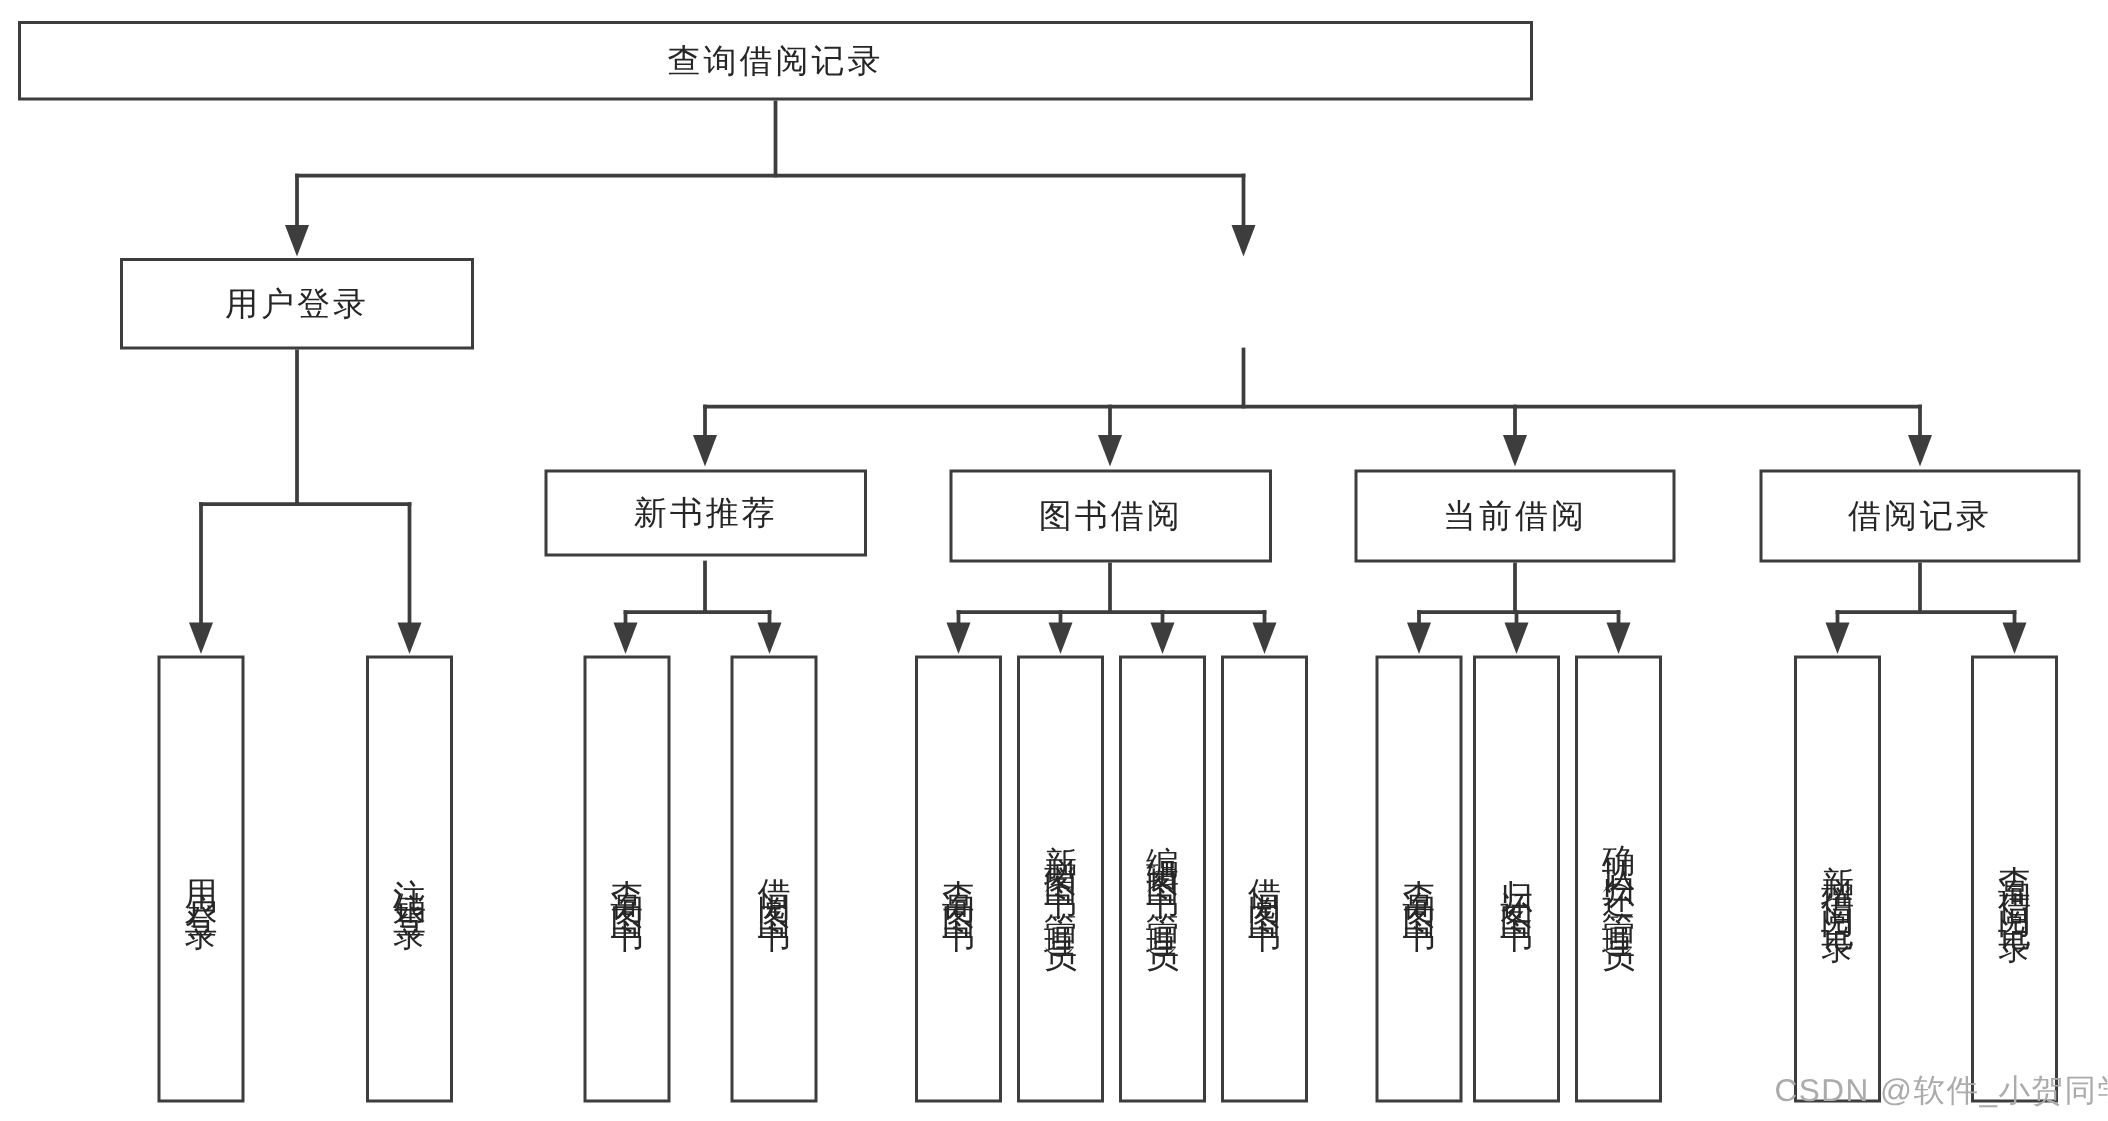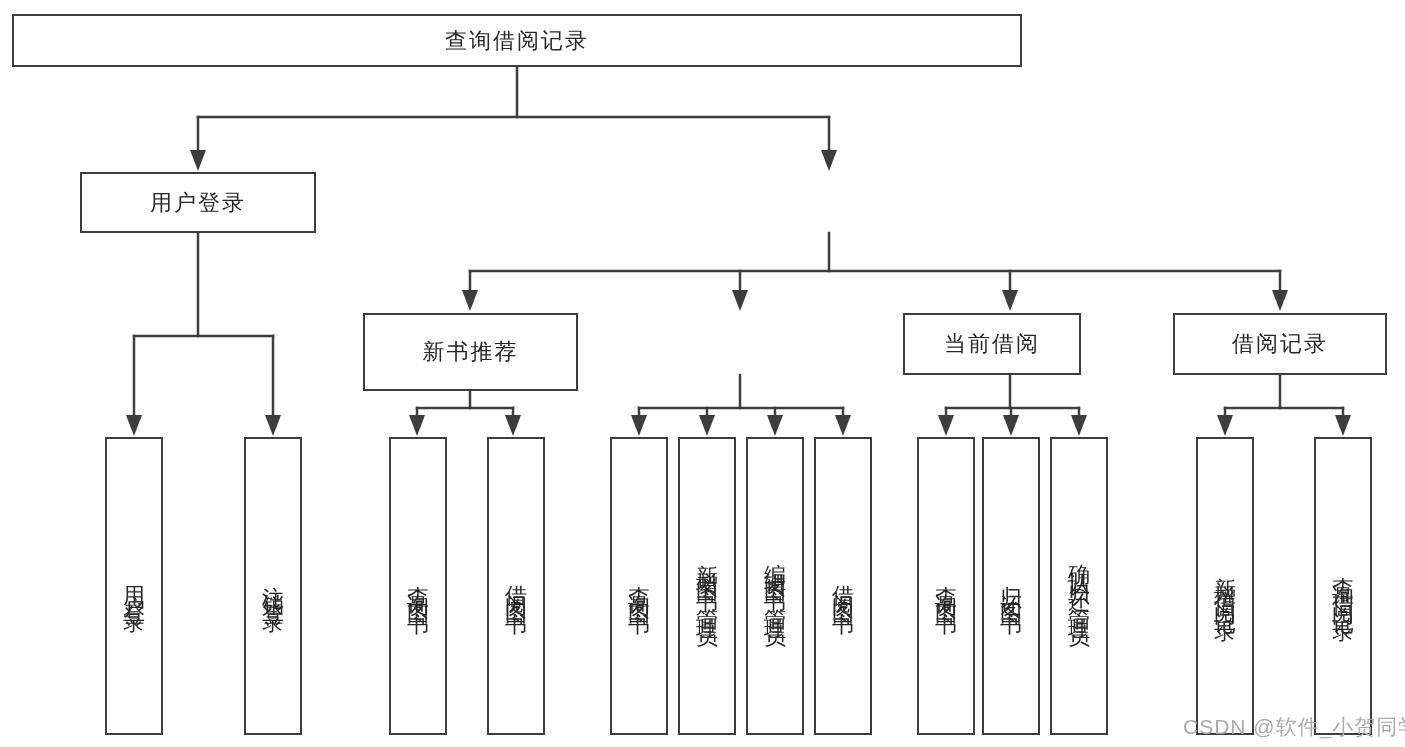--- a/index.html
+++ b/index.html
@@ -133,24 +133,27 @@
   </svg>
 
   <div class="box" style="left:12px; top:14px; width:1010px; height:53px;">
     <span class="hlabel">查询借阅记录</span>
   </div>
 
   <div class="box" style="left:80px; top:172px; width:236px; height:61px;">
     <span class="hlabel">用户登录</span>
   </div>
 
-  <div class="box" style="left:363px; top:313px; width:215px; height:78px;">
+  <div class="box" style="left:363px; top:313px; width:215px; height:58px;">
     <span class="hlabel">新书推荐</span>
   </div>
-  <div class="box" style="left:903px; top:313px; width:178px; height:62px;">
+  <div class="box" style="left:633px; top:313px; width:215px; height:62px;">
+    <span class="hlabel">图书借阅</span>
+  </div>
+  <div class="box" style="left:903px; top:313px; width:214px; height:62px;">
     <span class="hlabel">当前借阅</span>
   </div>
   <div class="box" style="left:1173px; top:313px; width:214px; height:62px;">
     <span class="hlabel">借阅记录</span>
   </div>
 
   <div class="box" style="left:105px; top:437px; width:58px; height:298px;">
     <span class="vlabel">用户登录</span>
   </div>
   <div class="box" style="left:244px; top:437px; width:58px; height:298px;">

